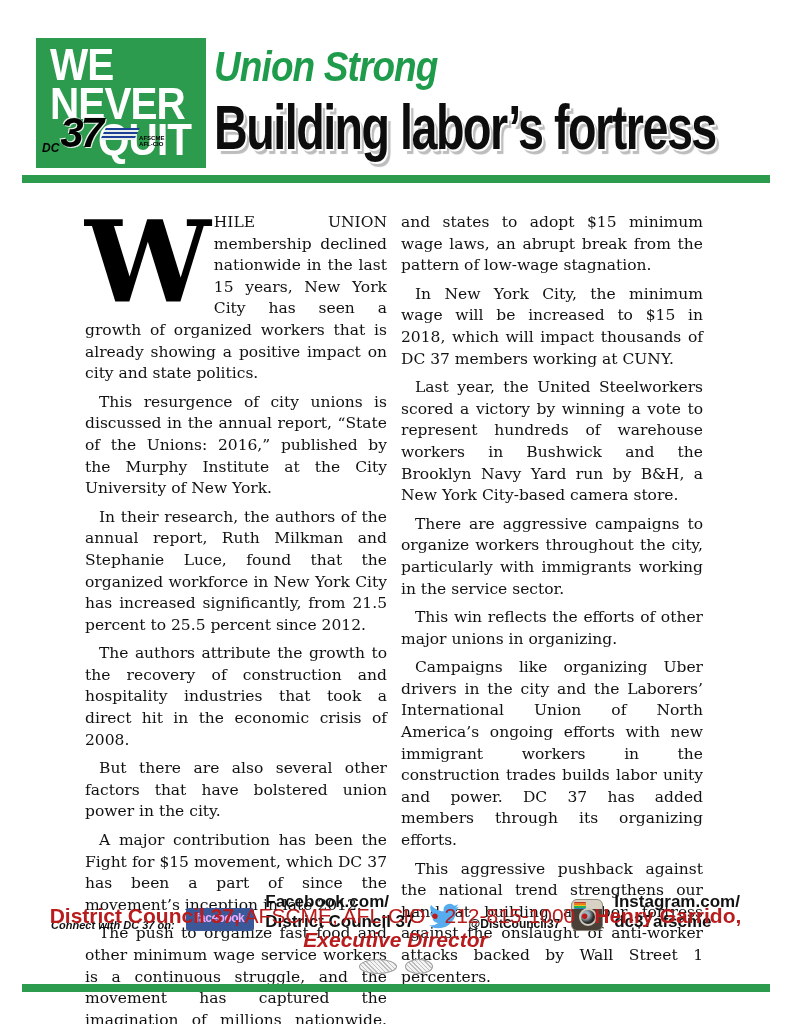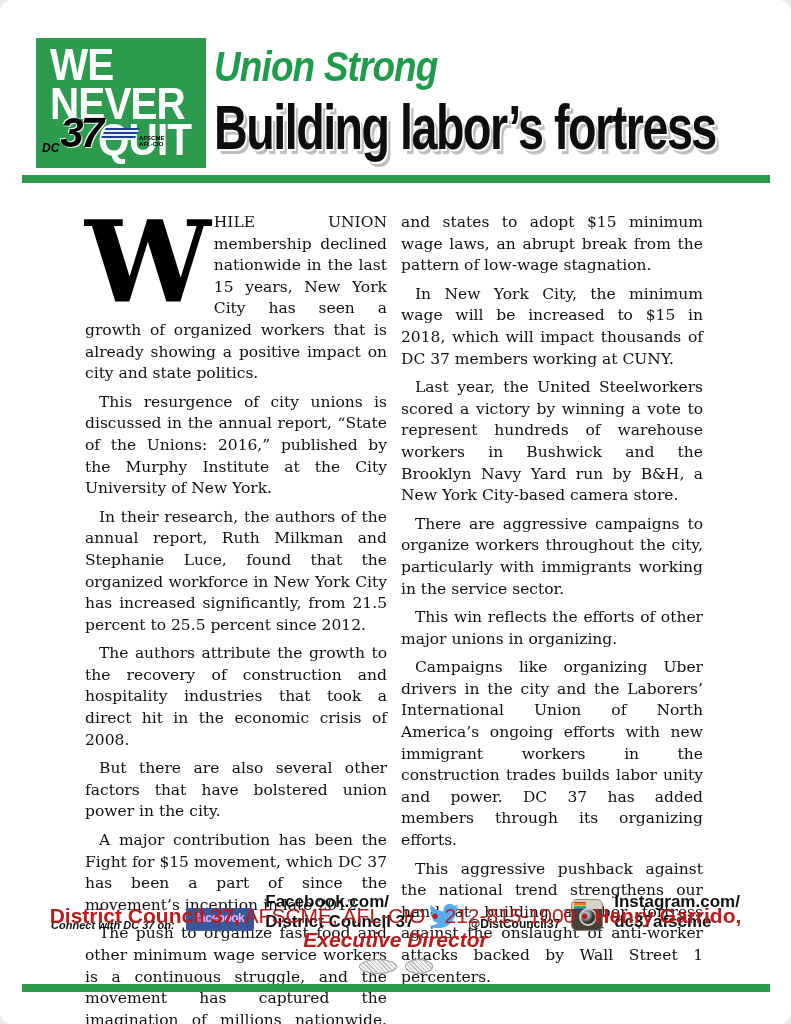--- a/index.html
+++ b/index.html
@@ -3,21 +3,20 @@
 <meta charset="utf-8">
 <style>
   html,body{margin:0;padding:0;background:#e9e9e9;}
   .page{
     position:relative;
     width:791px;height:1024px;
     background:#ffffff;
     margin:0 auto;
     overflow:hidden;
     font-family:"Liberation Sans",sans-serif;
-    border-radius:12px;
   }
   
   .logo-box{
     position:absolute;left:36px;top:38px;width:170px;height:130px;
     background:#2d9b4e;color:#fff;overflow:hidden;
   }
   .logo-line{font-weight:bold;line-height:0.88;letter-spacing:-1px;
     transform:scaleX(0.92);transform-origin:left top;}
   .logo-we   {font-size:44px;margin:8px 0 0 14px;}
   .logo-never{font-size:44px;margin:0 0 0 14px;}

